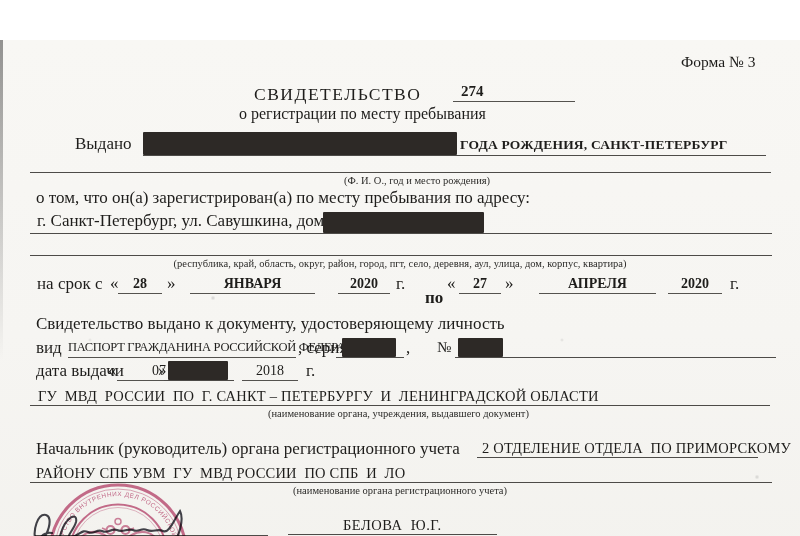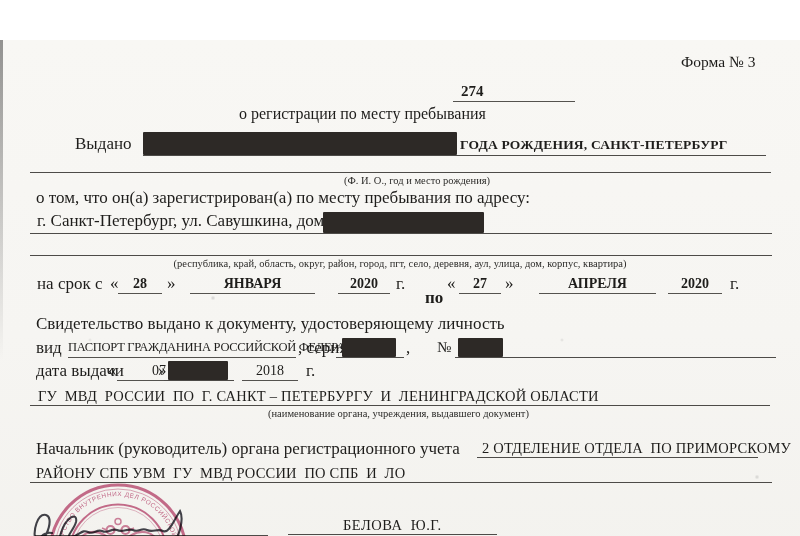--- a/index.html
+++ b/index.html
@@ -33,20 +33,21 @@
   .stamp-svg{position:absolute;mix-blend-mode:multiply;opacity:.85;}
   .sig-svg{position:absolute;mix-blend-mode:multiply;}
 </style>
 </head>
 <body>
 
 <div class="paper">
   <div class="edge-shadow"></div>
 
   <div class="t sz15" style="left:681px;top:13px;">Форма № 3</div>
+  <div class="t title" style="left:254px;top:44px;">СВИДЕТЕЛЬСТВО</div>
   <div class="blank" style="left:453px;top:42px;width:114px;text-align:left;padding-left:8px;font-size:15px;font-weight:bold;">274</div>
   <div class="t" style="left:239px;top:65px;font-size:16px;">о регистрации по месту пребывания</div>
 
   <div class="t sz17" style="left:75px;top:94px;">Выдано</div>
   <div class="redact" style="left:143px;top:92px;width:314px;height:23px;"></div>
   <div class="t issued-val" style="left:460px;top:97px;">ГОДА РОЖДЕНИЯ, САНКТ-ПЕТЕРБУРГ</div>
   <div class="rule" style="left:143px;top:115px;width:623px;border-top-width:1.4px;"></div>
   <div class="rule" style="left:30px;top:132px;width:741px;"></div>
   <div class="cap" style="left:287px;top:135px;width:260px;">(Ф. И. О., год и место рождения)</div>
 
@@ -94,20 +95,21 @@
 
   <div class="t office" style="left:38px;top:348px;">ГУ  МВД  РОССИИ  ПО  Г. САНКТ – ПЕТЕРБУРГУ  И  ЛЕНИНГРАДСКОЙ ОБЛАСТИ</div>
   <div class="rule" style="left:30px;top:365px;width:740px;"></div>
   <div class="cap" style="left:268px;top:368px;width:260px;">(наименование органа, учреждения, выдавшего документ)</div>
 
   <div class="t sz17" style="left:36px;top:399px;">Начальник (руководитель) органа регистрационного учета</div>
   <div class="t office" style="left:482px;top:400px;">2 ОТДЕЛЕНИЕ ОТДЕЛА  ПО ПРИМОРСКОМУ</div>
   <div class="rule" style="left:477px;top:417px;width:281px;border-top-width:1.4px;"></div>
   <div class="t office" style="left:36px;top:425px;">РАЙОНУ СПБ УВМ  ГУ  МВД РОССИИ  ПО СПБ  И  ЛО</div>
   <div class="rule" style="left:30px;top:442px;width:742px;"></div>
+  <div class="cap" style="left:270px;top:445px;width:260px;">(наименование органа регистрационного учета)</div>
 
   <div class="rule" style="left:35px;top:495px;width:233px;"></div>
   <div class="cap" style="left:91px;top:500px;width:120px;">(подпись)</div>
   <div class="t office" style="left:343px;top:477px;letter-spacing:.5px;">БЕЛОВА  Ю.Г.</div>
   <div class="rule" style="left:288px;top:494px;width:209px;"></div>
   <div class="cap" style="left:332px;top:499px;width:120px;">(фамилия)</div>
 
   <svg class="stamp-svg" style="left:46px;top:441px;" width="144" height="144" viewBox="0 0 144 144">
     <g stroke="#c2557d" fill="none">
       <circle cx="72" cy="72" r="68" stroke-width="3"></circle>

